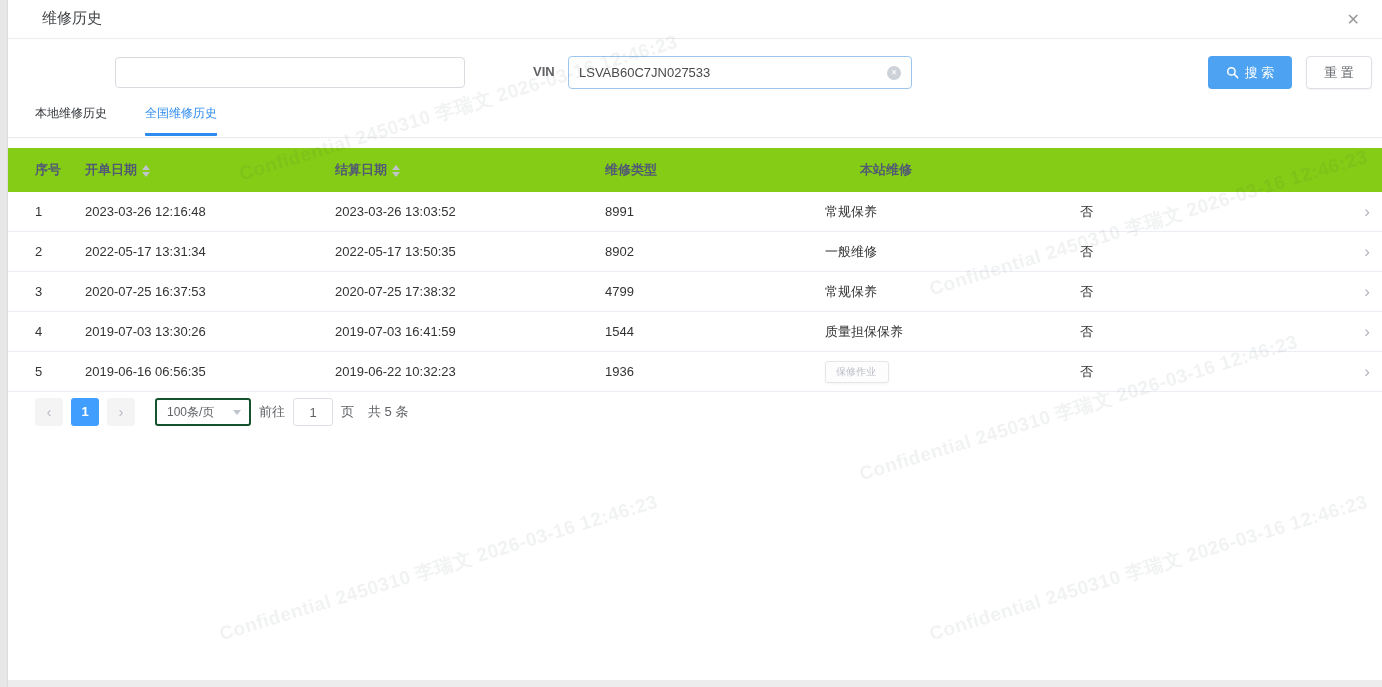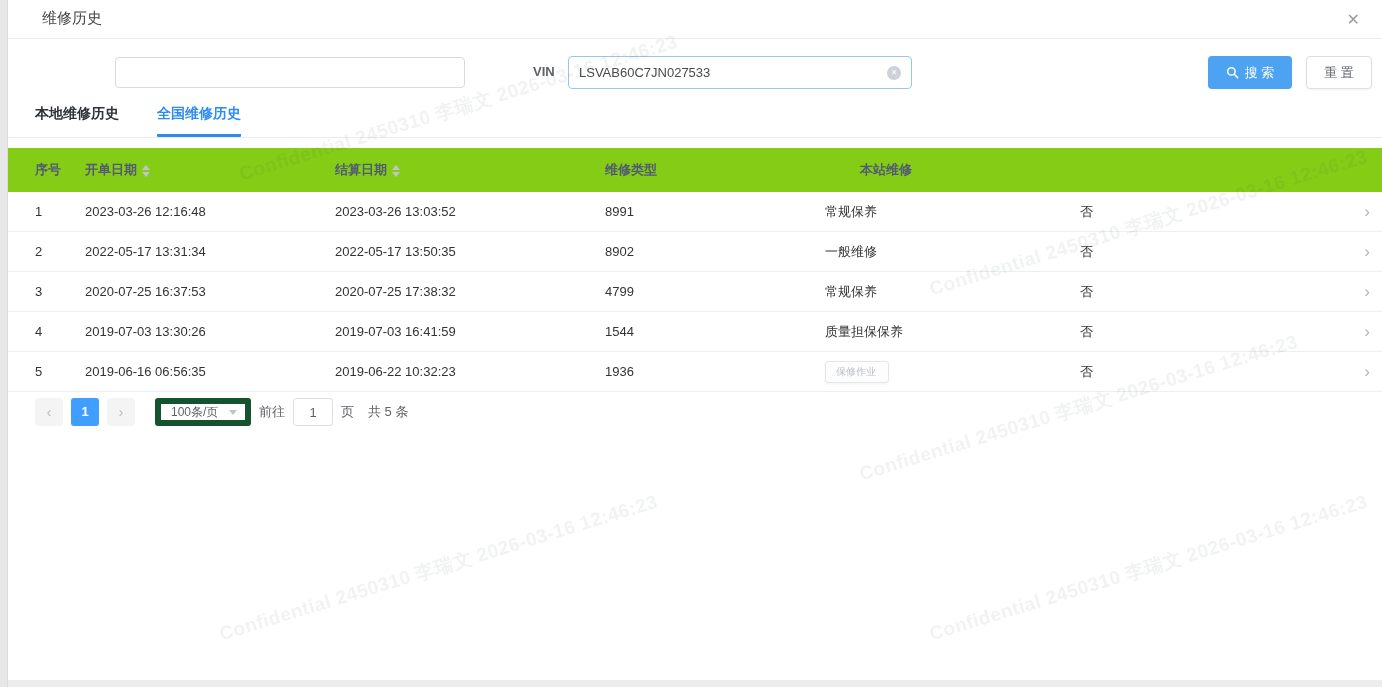--- a/index.html
+++ b/index.html
@@ -22,42 +22,42 @@
   .kw-input { position:absolute; left:115px; top:57px; width:350px; height:31px; border:1px solid #d7dbe0; border-radius:4px; background:#fff; z-index:2; font-size:13px; padding:0 10px; color:#555; outline:none; }
   .vin-label { position:absolute; left:533px; top:64px; font-size:13px; color:#606266; z-index:2;font-weight:bold; }
   .vin-wrap { position:absolute; left:568px; top:56px; width:344px; height:33px; border:1px solid #9cc5ee; border-radius:4px; background:#fff; z-index:2; display:flex; align-items:center; padding:0 10px; }
   .vin-wrap input { border:none; outline:none; flex:1; font-size:13px; color:#4a4a4a; background:transparent; font-family:"Liberation Sans",sans-serif; }
   .clear-ic { width:14px; height:14px; border-radius:50%; background:#cdd2d9; color:#fff; font-size:8px; line-height:14px; text-align:center; cursor:pointer; flex:none; }
   .btn-search { position:absolute; left:1208px; top:56px; width:84px; height:33px; background:#4da2f1; border:none; border-radius:4px; color:#fff; font-size:13px; display:flex; align-items:center; justify-content:center; gap:6px; cursor:pointer; z-index:2; font-family:"Liberation Sans",sans-serif; }
   .btn-reset { position:absolute; left:1306px; top:56px; width:66px; height:33px; background:#fff; border:1px solid #dcdfe6; border-radius:4px; color:#5f6368; font-size:13px; cursor:pointer; z-index:2; font-family:"Liberation Sans",sans-serif; box-shadow:0 1px 2px rgba(0,0,0,0.05); }
 
   
   .tabs { position:absolute; left:35px; top:105px; display:flex; gap:38px; z-index:2; }
-  .tab { font-size:14px; padding-bottom:11px; cursor:pointer; font-weight:700; }
+  .tab { font-size:12px; padding-bottom:11px; cursor:pointer; font-weight:400; }
   .tab.inactive { color:#2f3338; }
   .tab.active { color:#2d8cf0; border-bottom:3px solid #2d8cf0; border-radius:1px; }
   .tabs-line { position:absolute; left:8px; right:0; top:137px; height:1px; background:#ebebeb; z-index:2; }
 
   
   .tbl { position:absolute; left:8px; right:0; top:148px; z-index:2; }
   .t-header { display:flex; align-items:center; height:44px; background:#84cc16; padding-left:27px; padding-right:12px; color:#525a74; font-size:13px; font-weight:700; }
   .t-row { display:flex; align-items:center; height:40px; border-bottom:1px solid #ebeef5; padding-left:27px; padding-right:12px; color:#333; font-size:13px; cursor:pointer; background:#fff; }
   .c1{width:50px;} .c2{width:250px;} .c3{width:270px;} .c4{width:220px;} .c5{width:255px;} .c6{flex:1;} .c7{width:26px; text-align:right;}
   .chev { color:#b3b6bc; font-size:17px; line-height:1; }
   .sort { display:inline-flex; flex-direction:column; margin-left:5px; vertical-align:middle; gap:2px; }
   .sort i { width:0; height:0; border-left:4px solid transparent; border-right:4px solid transparent; display:block; }
   .sort .up { border-bottom:5px solid #c0c4cc; }
   .sort .dn { border-top:5px solid #c0c4cc; }
   .type-box { display:inline-block; border:1px solid #e4e6e9; border-radius:3px; padding:3px 12px 3px 10px; color:#b9bdc4; background:#fdfdfd; box-shadow:0 1px 3px rgba(0,0,0,0.05); font-size:10px; }
 
   
   .pager { position:absolute; left:35px; top:398px; display:flex; align-items:center; gap:8px; z-index:2; font-size:13px; color:#606266; }
   .pg-btn { width:28px; height:28px; background:#f4f4f5; border:none; border-radius:3px; color:#b8bcc2; font-size:15px; cursor:pointer; line-height:28px; text-align:center; padding:0; }
   .pg-cur { width:28px; height:28px; background:#409eff; border-radius:3px; color:#fff; font-size:13px; font-weight:700; line-height:28px; text-align:center; cursor:pointer; }
-  .pg-size { width:96px; height:28px; border:6px solid #14532d; border-radius:3px; background:#fff; display:flex; align-items:center; justify-content:space-between; padding:0 8px 0 10px; margin-left:12px; font-size:12px; color:#606266; cursor:pointer; }
+  .pg-size { width:96px; height:28px; border:2px solid #14532d; border-radius:3px; background:#fff; display:flex; align-items:center; justify-content:space-between; padding:0 8px 0 10px; margin-left:12px; font-size:12px; color:#606266; cursor:pointer; }
   .caret-dn { width:0; height:0; border-left:4px solid transparent; border-right:4px solid transparent; border-top:5px solid #c0c4cc; }
   .pg-goto-label { }
   .pg-goto { width:40px; height:28px; border:1px solid #dcdfe6; border-radius:3px; text-align:center; font-size:13px; color:#606266; outline:none; font-family:"Liberation Sans",sans-serif; }
   .pg-total { margin-left:6px; }
 </style>
 </head>
 <body>
 
 <div class="stage">
 

